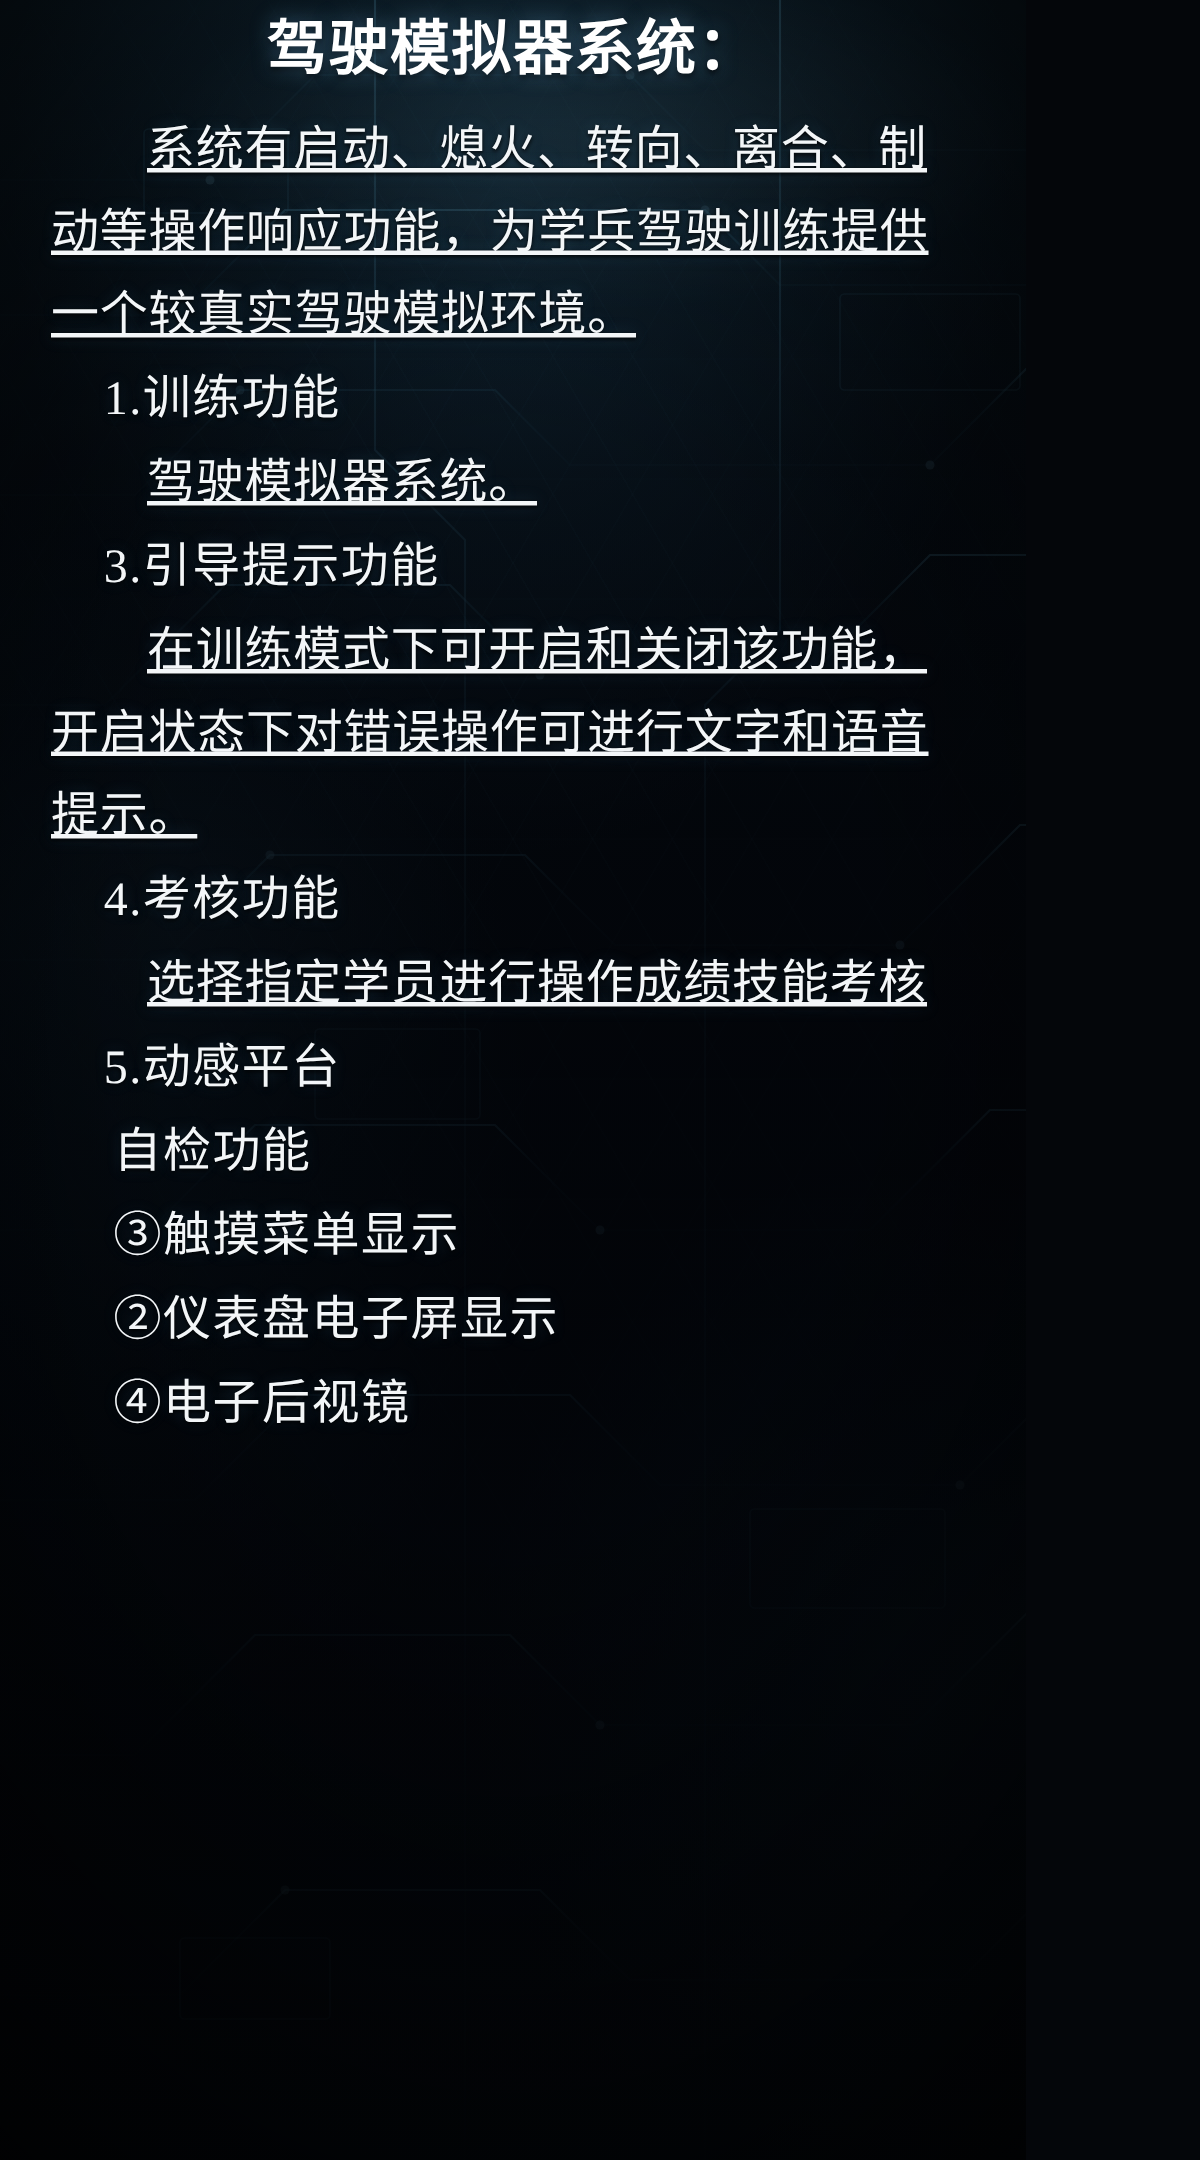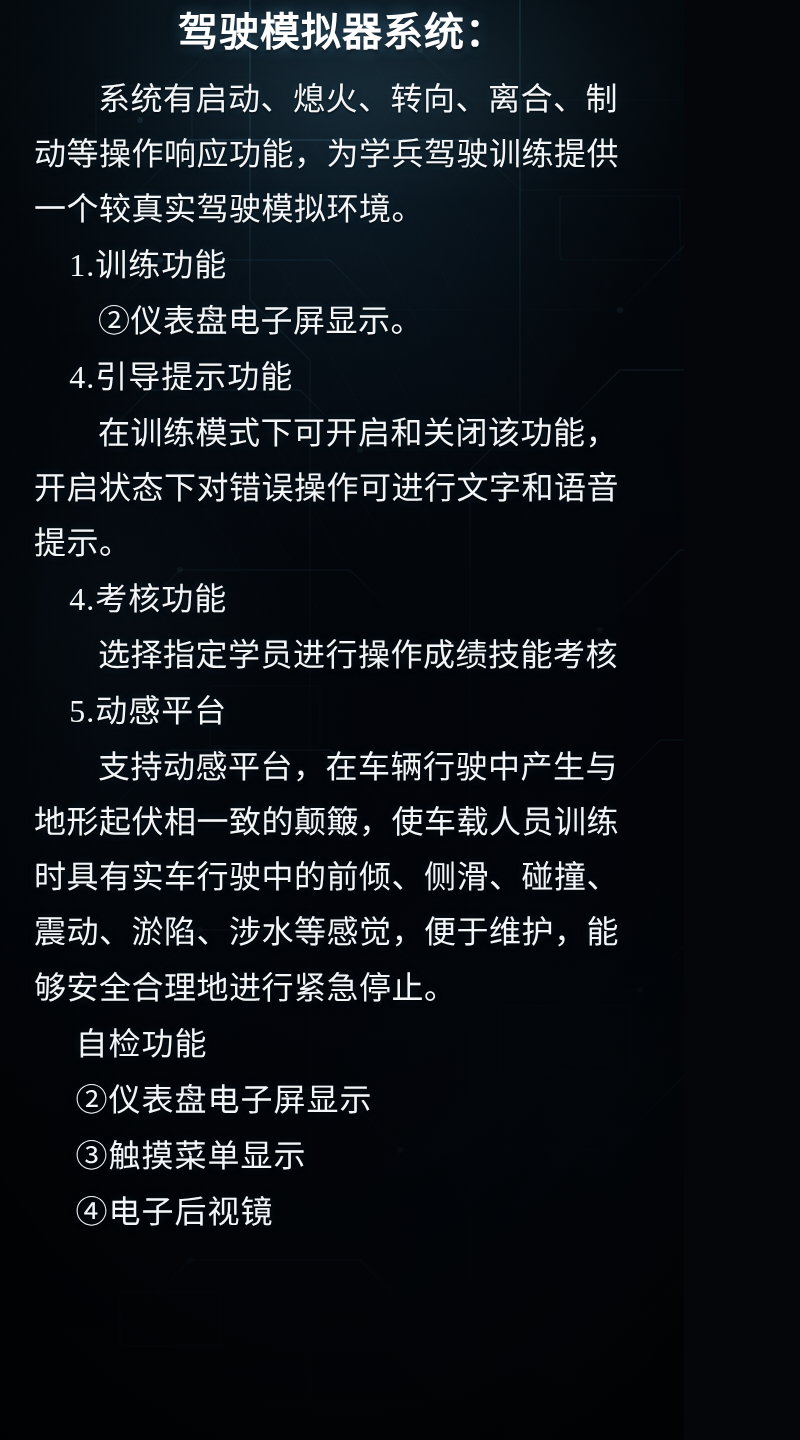--- a/index.html
+++ b/index.html
@@ -77,20 +77,21 @@
     line-height: 1.72;
     text-shadow: 0 1px 3px rgba(0,0,0,0.95), 0 0 10px rgba(90,170,220,0.18);
   }
 
   .para {
     margin: 0 0 1px 0;
     letter-spacing: 0.5px;
   }
   .para.indent {
     text-indent: 2em;
+    text-decoration: underline;
   }
   .para.heading-item {
     text-indent: 1.1em;
     letter-spacing: 1px;
   }
   .para.sub-item {
     text-indent: 1.3em;
     letter-spacing: 1px;
   }
 </style>
@@ -165,27 +166,26 @@
   <div class="bg-layer bg-darkband"></div>
   <div class="bg-layer bg-vignette"></div>
 
   <div class="content">
 
     <h1 class="doc-title">驾驶模拟器系统：</h1>
 
     <div class="body-text">
       <p class="para indent">系统有启动、熄火、转向、离合、制动等操作响应功能，为学兵驾驶训练提供一个较真实驾驶模拟环境。</p>
       <p class="para heading-item">1.训练功能</p>
-      <p class="para indent">②仪表盘电子屏显示。</p>
-      <p class="para heading-item">4.引导提示功能</p>
+      <p class="para indent">驾驶模拟器系统。</p>
+      <p class="para heading-item">3.引导提示功能</p>
       <p class="para indent">在训练模式下可开启和关闭该功能，开启状态下对错误操作可进行文字和语音提示。</p>
       <p class="para heading-item">4.考核功能</p>
       <p class="para indent">选择指定学员进行操作成绩技能考核</p>
       <p class="para heading-item">5.动感平台</p>
-      <p class="para indent">支持动感平台，在车辆行驶中产生与地形起伏相一致的颠簸，使车载人员训练时具有实车行驶中的前倾、侧滑、碰撞、震动、淤陷、涉水等感觉，便于维护，能够安全合理地进行紧急停止。</p>
       <p class="para sub-item">自检功能</p>
+      <p class="para sub-item">③触摸菜单显示</p>
       <p class="para sub-item">②仪表盘电子屏显示</p>
-      <p class="para sub-item">③触摸菜单显示</p>
       <p class="para sub-item">④电子后视镜</p>
     </div>
 
   </div>
 </div>
 
 </body></html>

